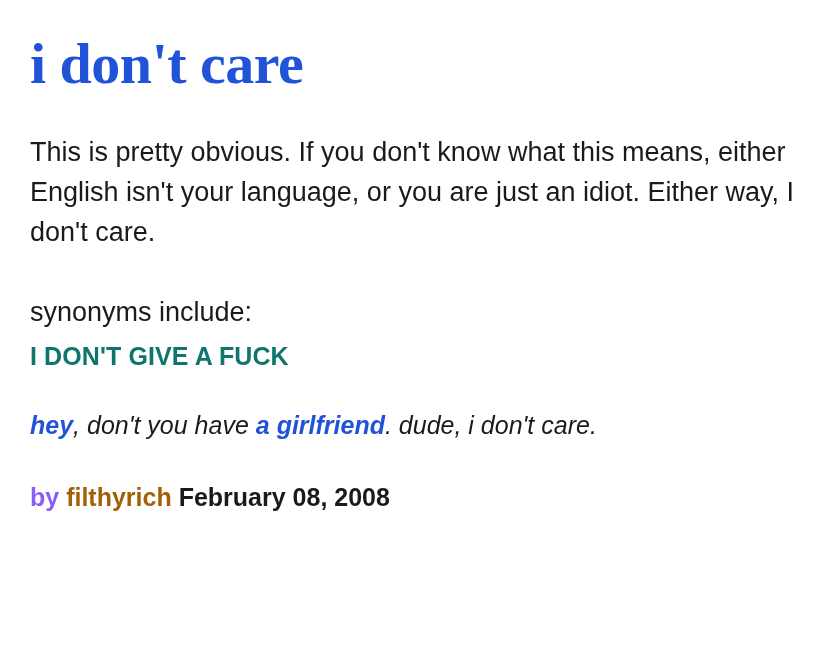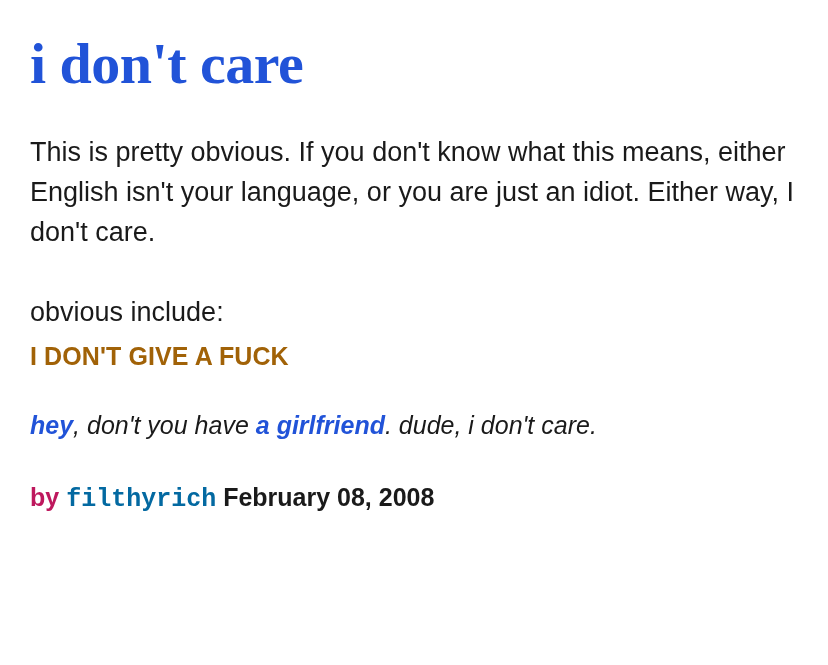--- a/index.html
+++ b/index.html
@@ -46,21 +46,21 @@
     margin: 0 0 34px 0;
     padding: 0;
   }
   .synonym-list li {
     margin: 0;
   }
   .synonym-link {
     display: inline-block;
     font-size: 25px;
     font-weight: bold;
-    color: #a16207;
+    color: #0f766e;
     text-decoration: none;
     line-height: 1.44;
     letter-spacing: 0.1px;
   }
   .example {
     font-size: 25px;
     font-style: italic;
     line-height: 1.4;
     color: #1a1a1a;
     margin: 12px 0 40px 0;
@@ -70,43 +70,42 @@
     font-weight: bold;
     font-style: italic;
     text-decoration: none;
   }
   .byline {
     font-size: 25px;
     font-weight: bold;
     color: #1a1a1a;
   }
   .byline .author {
-    color: #0369a1;
+    color: #a16207;
     text-decoration: none;
     font-weight: bold;
-    font-family: Liberation Mono, monospace;
   }
   .byline .by-word {
-    color: #be185d;
+    color: #8b5cf6;
   }
   .byline .date {
     color: #1a1a1a;
     text-align: center;
   }
 </style>
 </head>
 <body>
 
 <div class="entry">
 
   <h1 class="entry-title">i don't care</h1>
 
   <p class="definition">This is pretty obvious. If you don't know what this means, either English isn't your language, or you are just an idiot. Either way, I don't care.</p>
 
-  <p class="synonyms-intro">obvious include:</p>
+  <p class="synonyms-intro">synonyms include:</p>
 
   <ul class="synonym-list">
     <li>
       <a class="synonym-link" href="#">I DON'T GIVE A FUCK</a>
     </li>
   </ul>
 
   <p class="example"><a class="ex-link" href="#">hey</a><span>, don't you have </span><a class="ex-link" href="#">a girlfriend</a><span>. dude, i don't care.</span></p>
 
   <div class="byline"><span class="by-word">by</span>

